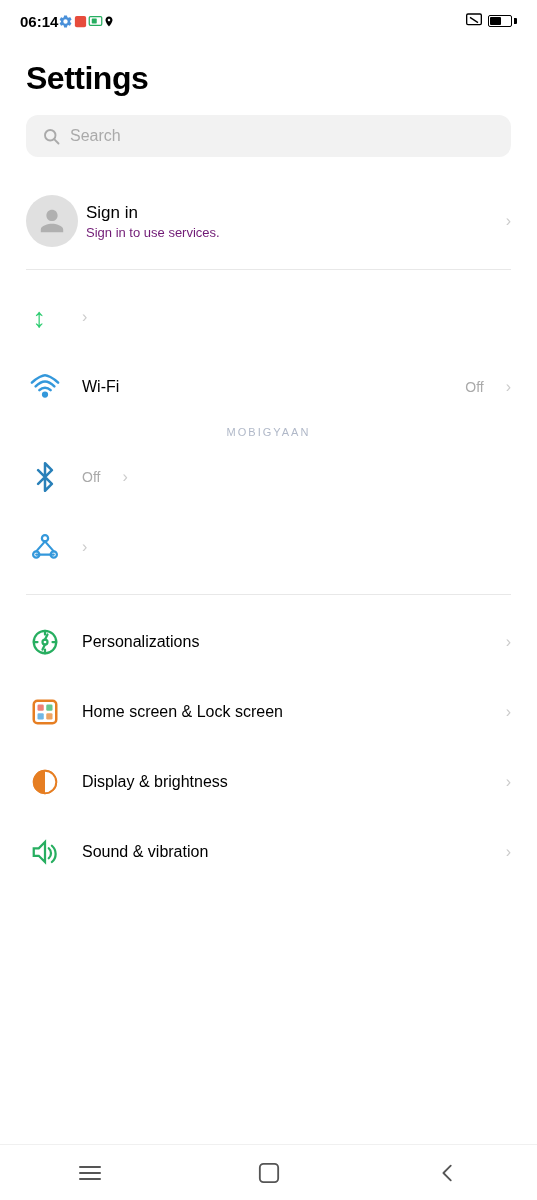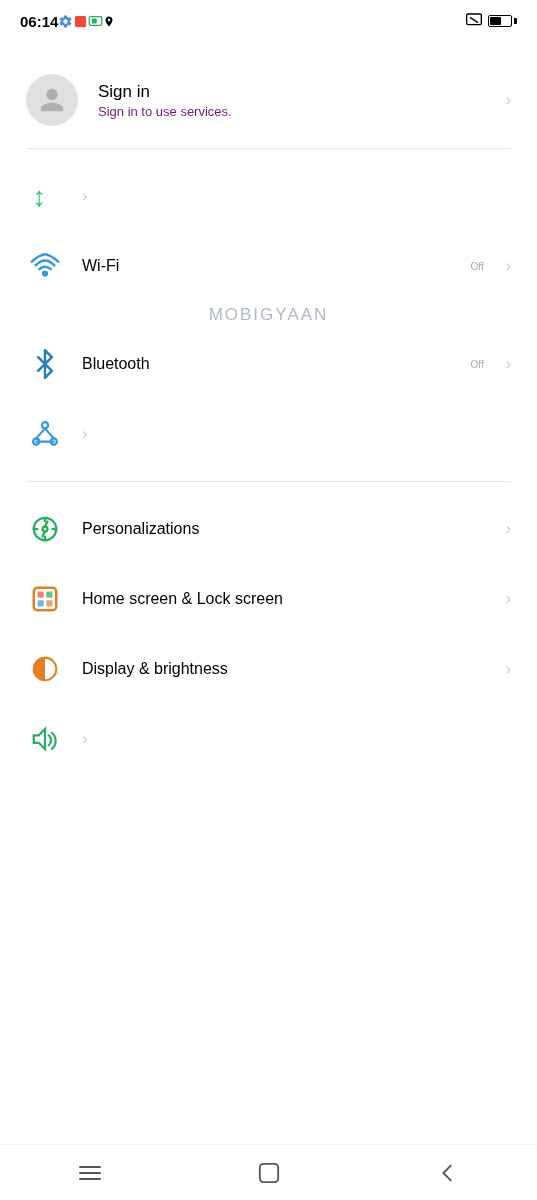--- a/index.html
+++ b/index.html
@@ -114,21 +114,21 @@
     .search-placeholder {
       font-size: 16px;
       color: #aaa;
     }
 
     
     .sign-in-section {
       display: flex;
       align-items: center;
       padding: 14px 0;
-      gap: 20px;
+      gap: 8px;
       position: relative;
     }
 
     .avatar-container {
       width: 52px;
       height: 52px;
       background: #e0e0e0;
       border-radius: 50%;
       display: flex;
       align-items: center;
@@ -194,34 +194,34 @@
     }
 
     .item-label {
       flex: 1;
       font-size: 16px;
       color: #000;
       font-weight: 400;
     }
 
     .item-value {
-      font-size: 10px;
+      font-size: 14px;
       color: #aaa;
       margin-right: 4px;
     }
 
     .item-chevron {
       color: #ccc;
       font-size: 16px;
     }
 
     
     .watermark {
       text-align: center;
-      font-size: 17px;
+      font-size: 11px;
       color: #b0b8c8;
       letter-spacing: 2px;
       padding: 4px 0;
       font-weight: 500;
     }
 
     
     .bottom-nav {
       position: fixed;
       bottom: 0;
@@ -291,21 +291,29 @@
       <div class="battery-body">
         <div class="battery-fill"></div>
       </div>
       <div class="battery-tip"></div>
     </div>
   </div>
 </div>
 
 <div class="main-content">
 
-
+  <h1 class="page-title">Settings</h1>
+
+  <div class="search-bar">
+    <svg class="search-icon-svg" viewBox="0 0 24 24" fill="none" stroke="#aaa" stroke-width="2.5" stroke-linecap="round">
+      <circle cx="11" cy="11" r="7"></circle>
+      <line x1="16.5" y1="16.5" x2="22" y2="22"></line>
+    </svg>
+    <span class="search-placeholder">Search</span>
+  </div>
 
   <div class="sign-in-section">
     <div class="avatar-container">
       <svg class="avatar-icon" viewBox="0 0 24 24" fill="#b0b0b0">
         <path d="M12 12c2.7 0 4.8-2.1 4.8-4.8S14.7 2.4 12 2.4 7.2 4.5 7.2 7.2 9.3 12 12 12zm0 2.4c-3.2 0-9.6 1.6-9.6 4.8v2.4h19.2v-2.4c0-3.2-6.4-4.8-9.6-4.8z"></path>
       </svg>
     </div>
     <div class="sign-in-text">
       <div class="sign-in-title">Sign in</div>
       <div class="sign-in-subtitle">Sign in to use services.</div>
@@ -342,21 +350,20 @@
     </div>
 
     <div class="watermark">MOBIGYAAN</div>
 
     <div class="settings-item">
       <div class="item-icon bt-icon">
         <svg width="30" height="30" viewBox="0 0 24 24" fill="none" stroke="#2980b9" stroke-width="2" stroke-linecap="round" stroke-linejoin="round">
           <polyline points="6.5,6.5 17.5,17.5 12,23 12,1 17.5,6.5 6.5,17.5"></polyline>
         </svg>
       </div>
-      <span class="item-label">Bluetooth</span>
       <span class="item-value">Off</span>
       <span class="item-chevron">›</span>
     </div>
 
     <div class="settings-item">
       <div class="item-icon connection-icon">
         <svg width="30" height="30" viewBox="0 0 24 24" fill="none" stroke="#3498db" stroke-width="1.8" stroke-linecap="round">
           <circle cx="12" cy="5" r="2.5"></circle>
           <circle cx="5" cy="18" r="2.5"></circle>
           <circle cx="19" cy="18" r="2.5"></circle>
@@ -420,20 +427,21 @@
     <div class="settings-item">
       <div class="item-icon sound-icon">
         <svg width="30" height="30" viewBox="0 0 24 24" fill="none" stroke="#27ae60" stroke-width="1.8" stroke-linecap="round">
 
           <polygon points="3,9 3,15 7,15 12,20 12,4 7,9" fill="none" stroke="#27ae60" stroke-width="1.8"></polygon>
 
           <path d="M15 9c1.1 1 1.8 2.4 1.8 4s-.7 3-1.8 4"></path>
           <path d="M17.5 7c1.8 1.6 3 4 3 6.5s-1.2 4.9-3 6.5"></path>
         </svg>
       </div>
+      <span class="item-label">Sound &amp; vibration</span>
       <span class="item-chevron">›</span>
     </div>
   </div>
 </div>
 
 <div class="bottom-nav">
   <div class="nav-btn">
     <svg width="24" height="18" viewBox="0 0 24 18">
       <line x1="2" y1="3" x2="22" y2="3" stroke="#555" stroke-width="2" stroke-linecap="round"></line>
       <line x1="2" y1="9" x2="22" y2="9" stroke="#555" stroke-width="2" stroke-linecap="round"></line>

